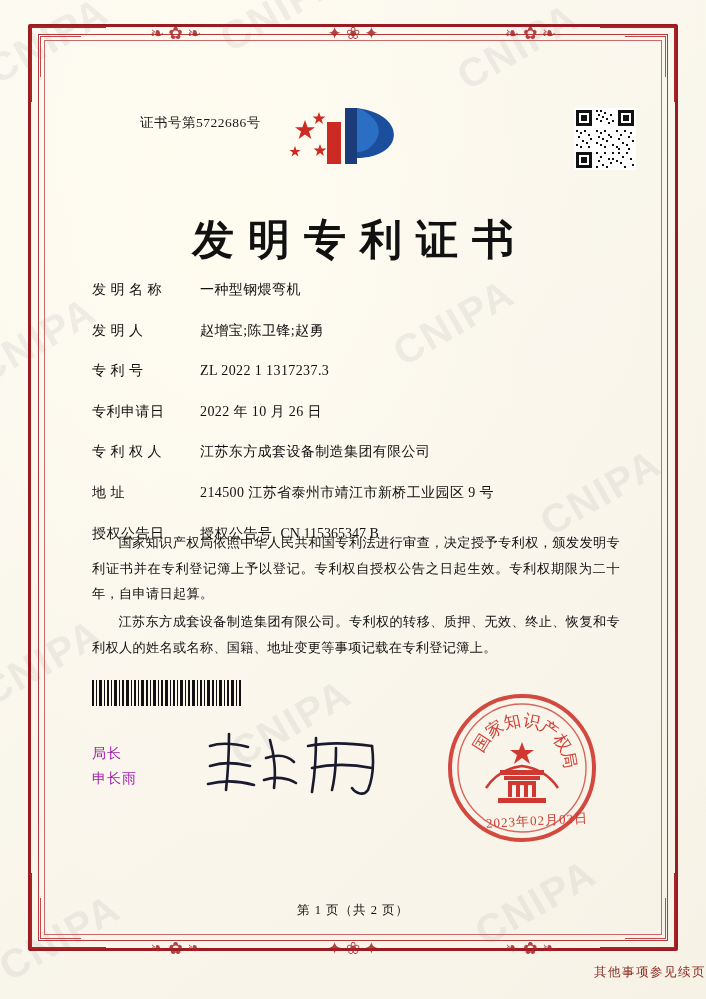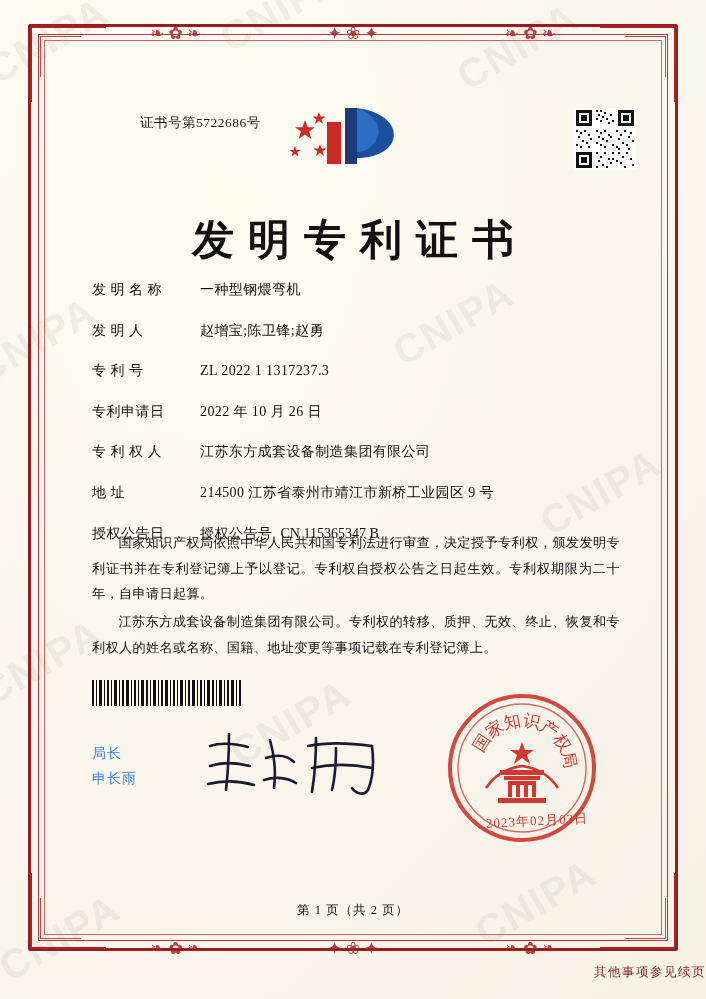--- a/index.html
+++ b/index.html
@@ -192,21 +192,21 @@
     width: 152px;
     height: 26px;
   }
 
   .director-block {
     position: absolute;
     left: 36px;
     top: 690px;
     font-size: 14px;
     line-height: 1.75;
-    color: #3b82f6;
+    color: #a21caf;
     letter-spacing: 1px;
   }
 
   .signature {
     position: absolute;
     left: 140px;
     top: 676px;
     width: 200px;
     height: 72px;
   }

